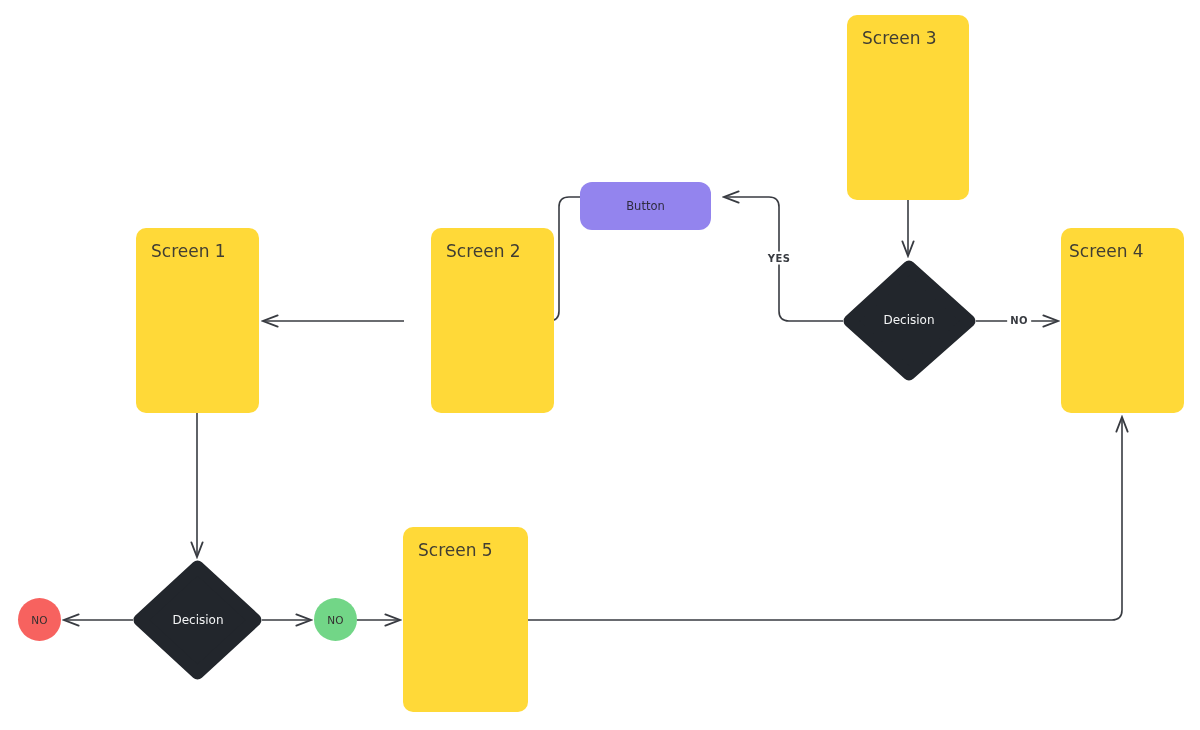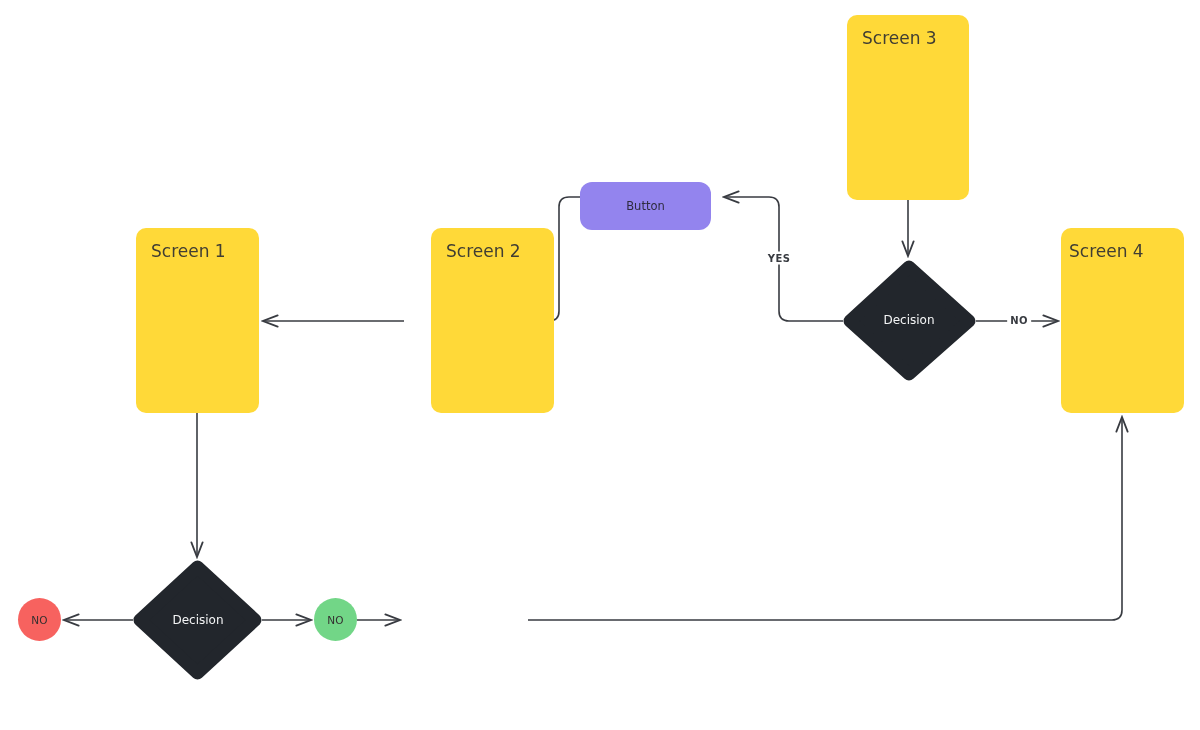--- a/index.html
+++ b/index.html
@@ -74,20 +74,23 @@
   </div>
 
   <div class="screen-card" style="left:847px;top:15px;width:122px;height:185px;">
     <span>Screen 3</span>
   </div>
 
   <div class="screen-card" style="left:1061px;top:228px;width:123px;height:185px;padding-left:8px;">
     <span>Screen 4</span>
   </div>
 
+  <div class="screen-card" style="left:403px;top:527px;width:125px;height:185px;">
+    <span>Screen 5</span>
+  </div>
 
   <div class="button-node" style="left:580px;top:182px;width:131px;height:48px;">
     <span>Button</span>
   </div>
 
   <div class="diamond-label" style="left:909px;top:320px;">Decision</div>
   <div class="diamond-label" style="left:198px;top:620px;">Decision</div>
 
   <div class="terminal-circle red" style="left:18px;top:598px;">
     <span>NO</span>

